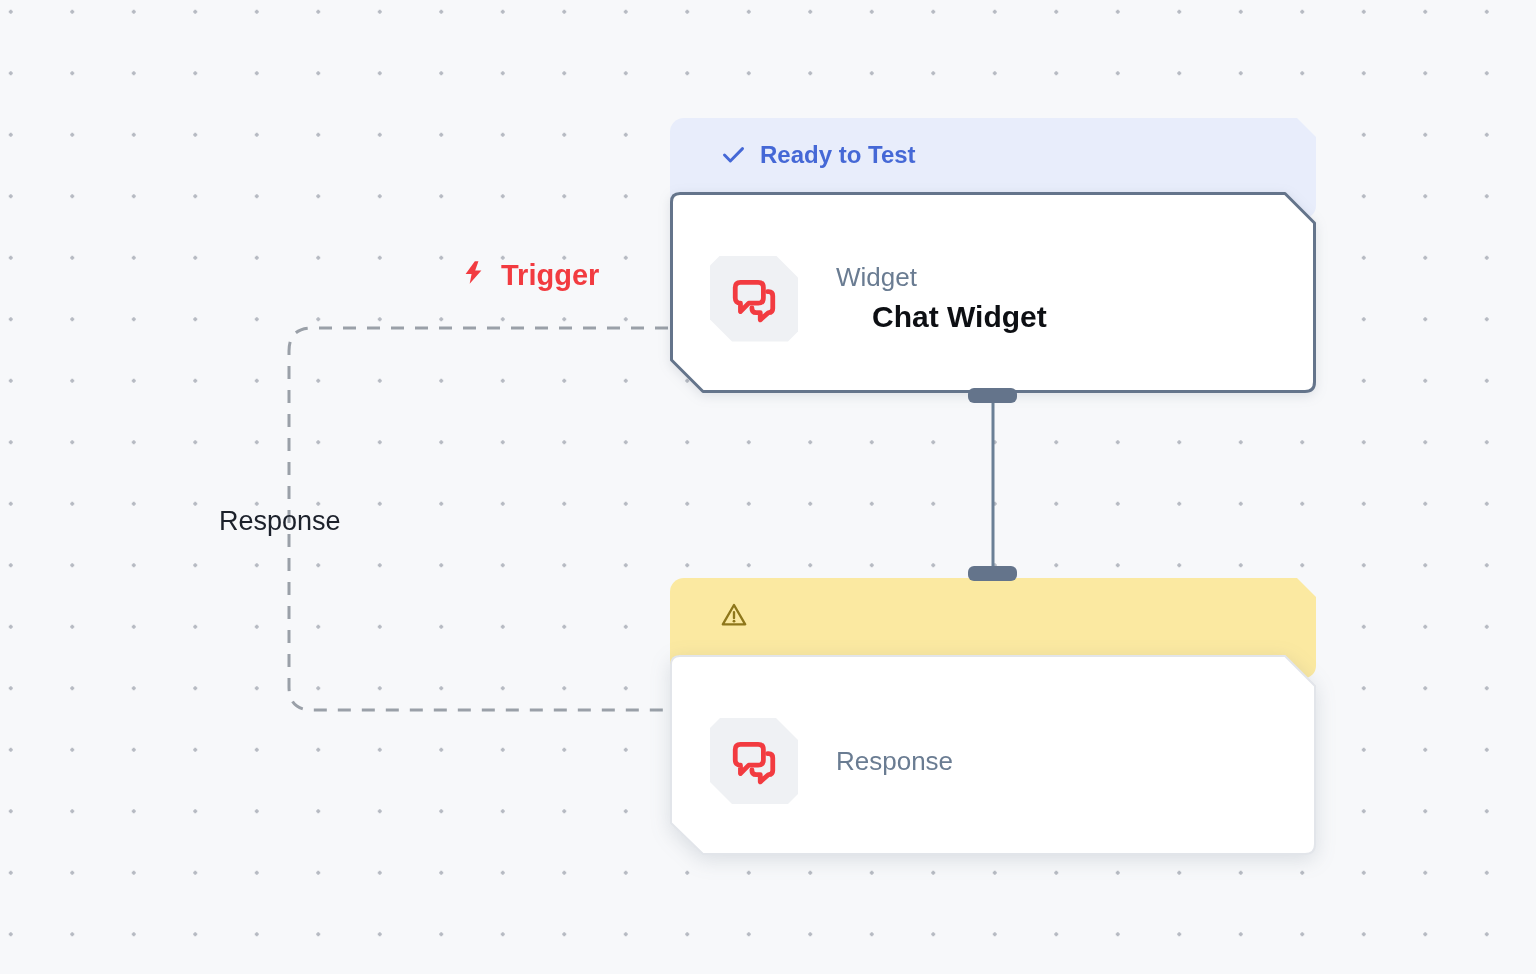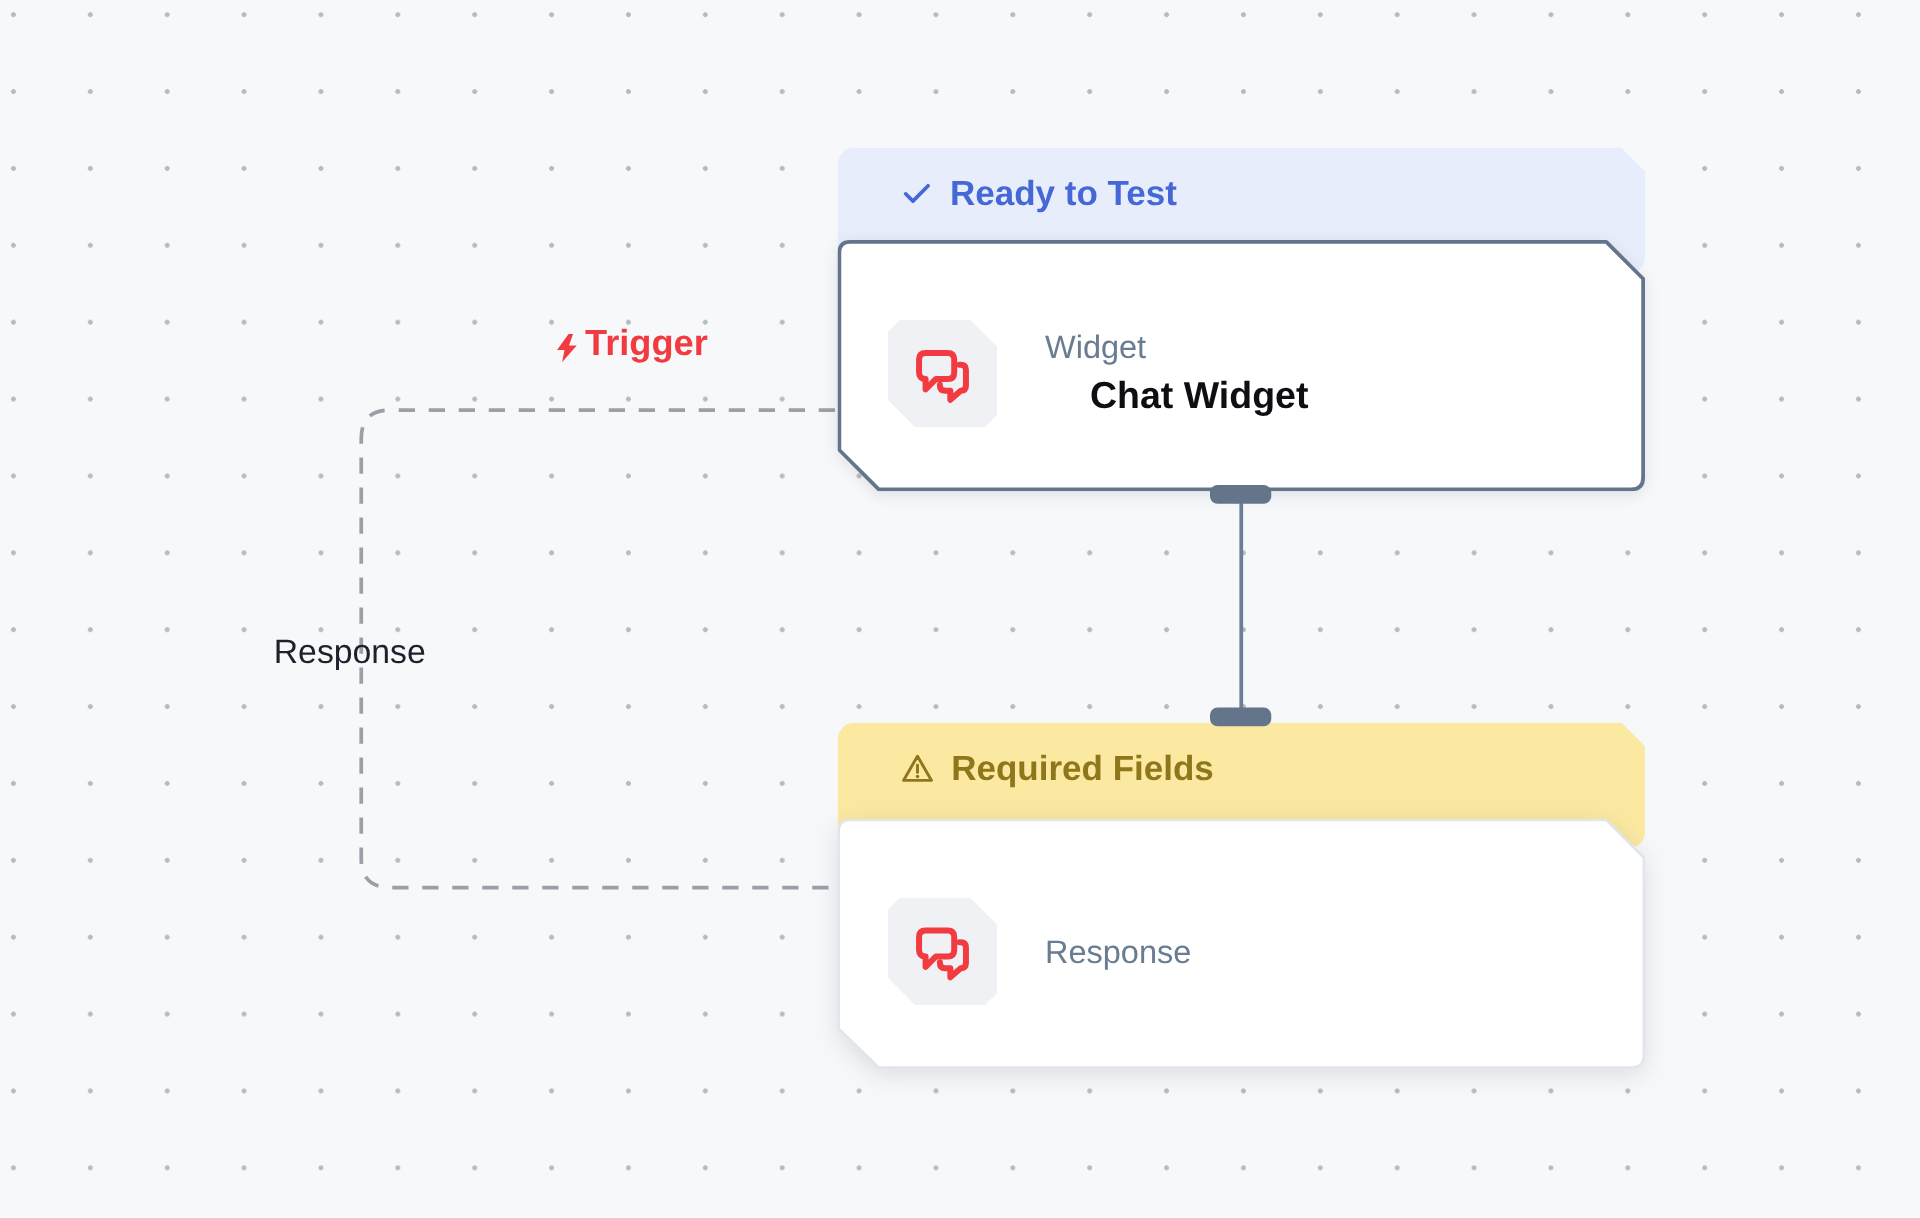--- a/index.html
+++ b/index.html
@@ -26,21 +26,21 @@
   .node-1 { top: 118px; height: 275px; }
   .node-2 { top: 578px; height: 277px; }
 
   .banner {
     position: absolute; left: 0; top: 0;
     width: 646px; height: 100px;
     border-radius: 14px 14px 12px 12px;
     clip-path: polygon(0 0, calc(100% - 19px) 0, 100% 19px, 100% 100%, 0 100%);
     display: flex; align-items: flex-start;
     padding: 21px 0 0 50px; gap: 13px;
-    font-size: 28px; font-weight: bold;
+    font-size: 24px; font-weight: bold;
     z-index: 1;
   }
   .banner-blue  { background: #e8edfb; color: #4568d6; }
   .banner-yellow{ background: #fbe9a1; color: #8e771b; }
   .banner .banner-label { line-height: 32px; }
   .banner svg { flex: 0 0 auto; margin-top: 2px; }
 
   .card {
     position: absolute; left: 0; width: 646px; z-index: 2;
   }
@@ -77,22 +77,22 @@
     border-radius: 6px;
     background: #64748b;
     z-index: 4;
     cursor: crosshair;
   }
   .handle-source { left: 968px; top: 388px; }
   .handle-target { left: 968px; top: 566px; }
 
   
   .edge-label-trigger {
-    position: absolute; left: 440px; top: 259px;
-    display: flex; align-items: flex-end; gap: 1px;
+    position: absolute; left: 460px; top: 259px;
+    display: flex; align-items: flex-start; gap: 14px;
     color: #f23b40; font-size: 29px; font-weight: bold;
     z-index: 3; cursor: pointer;
   }
   .edge-label-response {
     position: absolute; left: 219px; top: 505px;
     color: #1c212b; font-size: 27px; line-height: 32px;
     z-index: 3; cursor: pointer;
   }
 </style>
 </head>
@@ -148,21 +148,20 @@
   <div class="handle handle-source"></div>
   <div class="handle handle-target"></div>
 
   <div class="node node-2">
     <div class="banner banner-yellow">
       <svg width="28" height="28" viewBox="0 0 24 24">
         <path d="M12 3.4 L21.6 20 H2.4 Z" fill="none" stroke="#8e771b" stroke-width="2" stroke-linejoin="round"></path>
         <line x1="12" y1="9.5" x2="12" y2="14.5" stroke="#8e771b" stroke-width="2" stroke-linecap="round"></line>
         <circle cx="12" cy="17.3" r="1.2" fill="#8e771b"></circle>
       </svg>
-      <span class="banner-label">Required Fields</span>
     </div>
 
     <div class="card">
       <svg class="card-shape" width="646" height="200" viewBox="0 0 646 200">
         <path d="M10,1 H615 L645,31 V189 Q645,199 635,199 H33 L1,168 V10 Q1,1 10,1 Z" fill="#ffffff" stroke="#e2e5ea" stroke-width="2" stroke-linejoin="round"></path>
       </svg>
       <div class="card-content">
         <div class="icon-tile">
           <svg width="50" height="50" viewBox="0 0 48 48">
             <g fill="none" stroke="#f23b40" stroke-width="4.6" stroke-linejoin="round" stroke-linecap="round">

